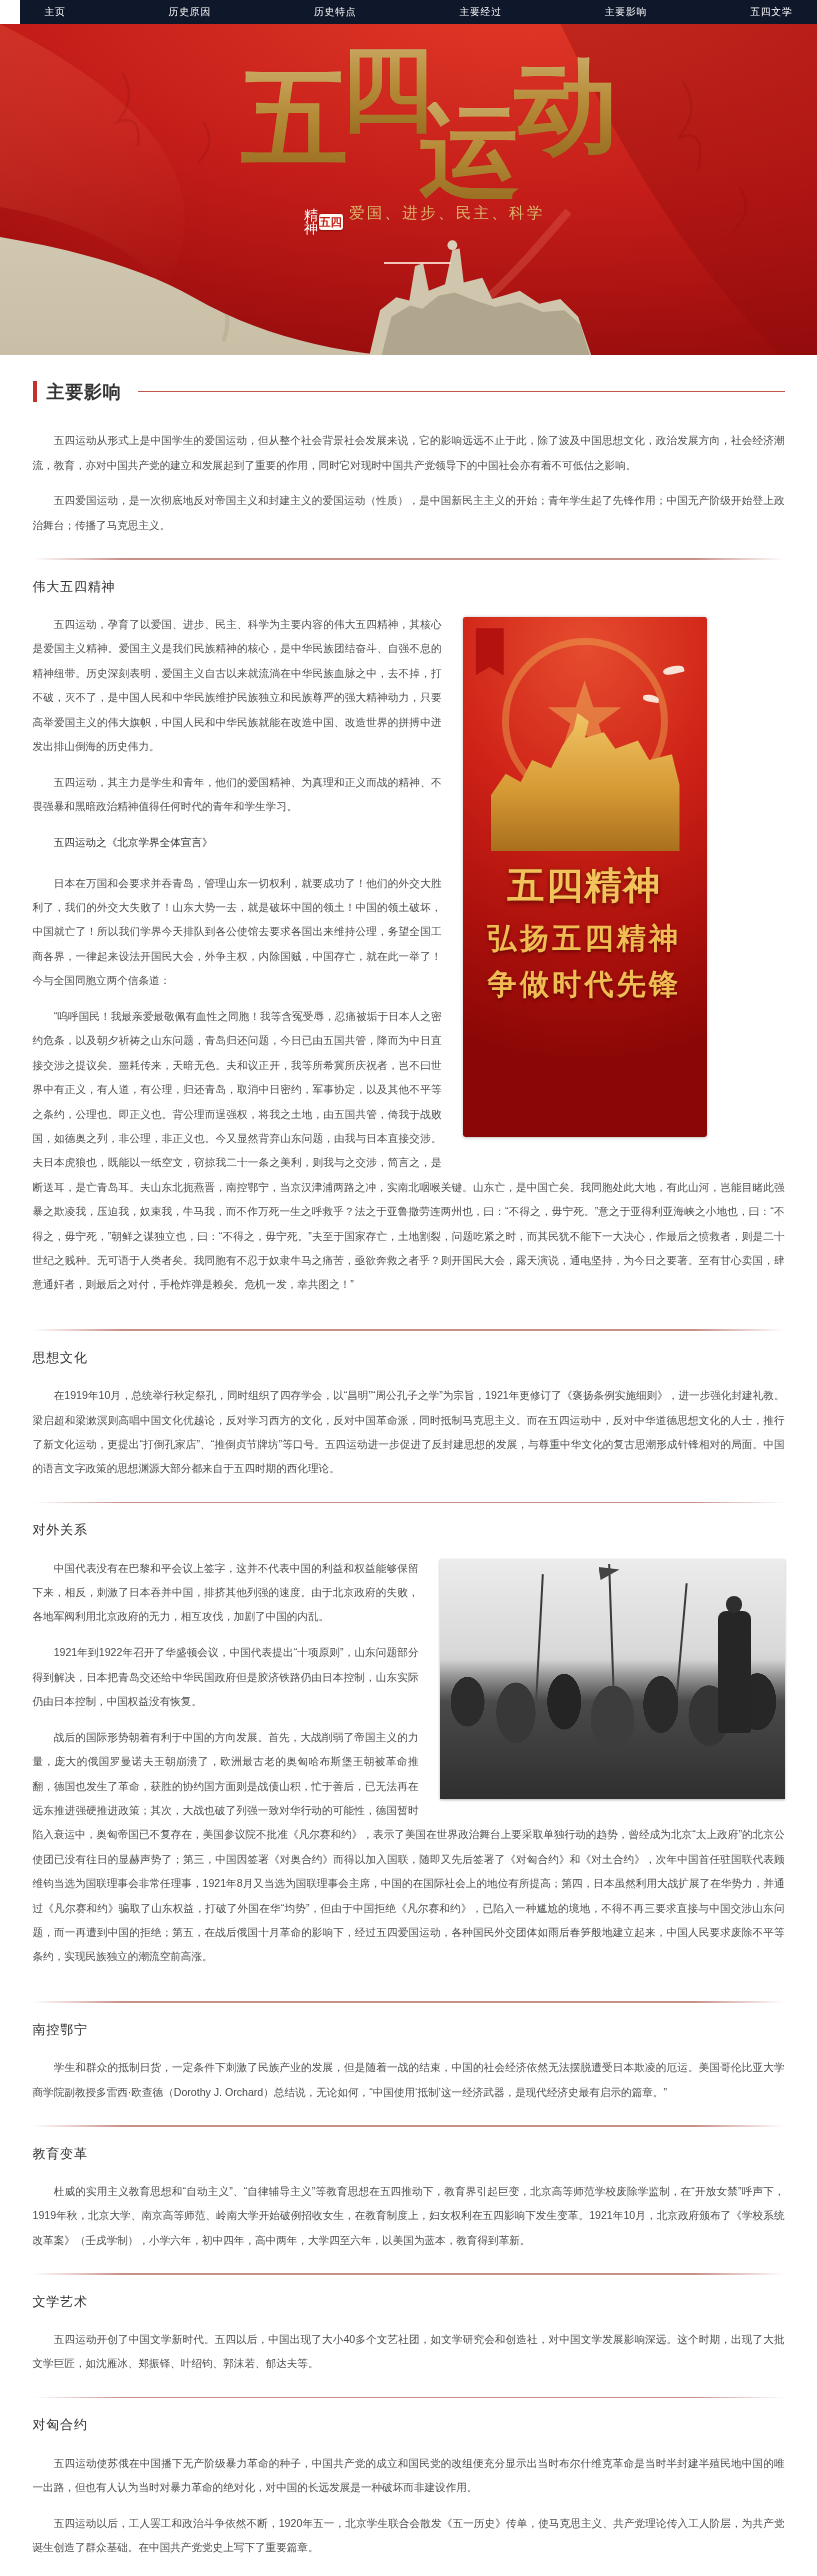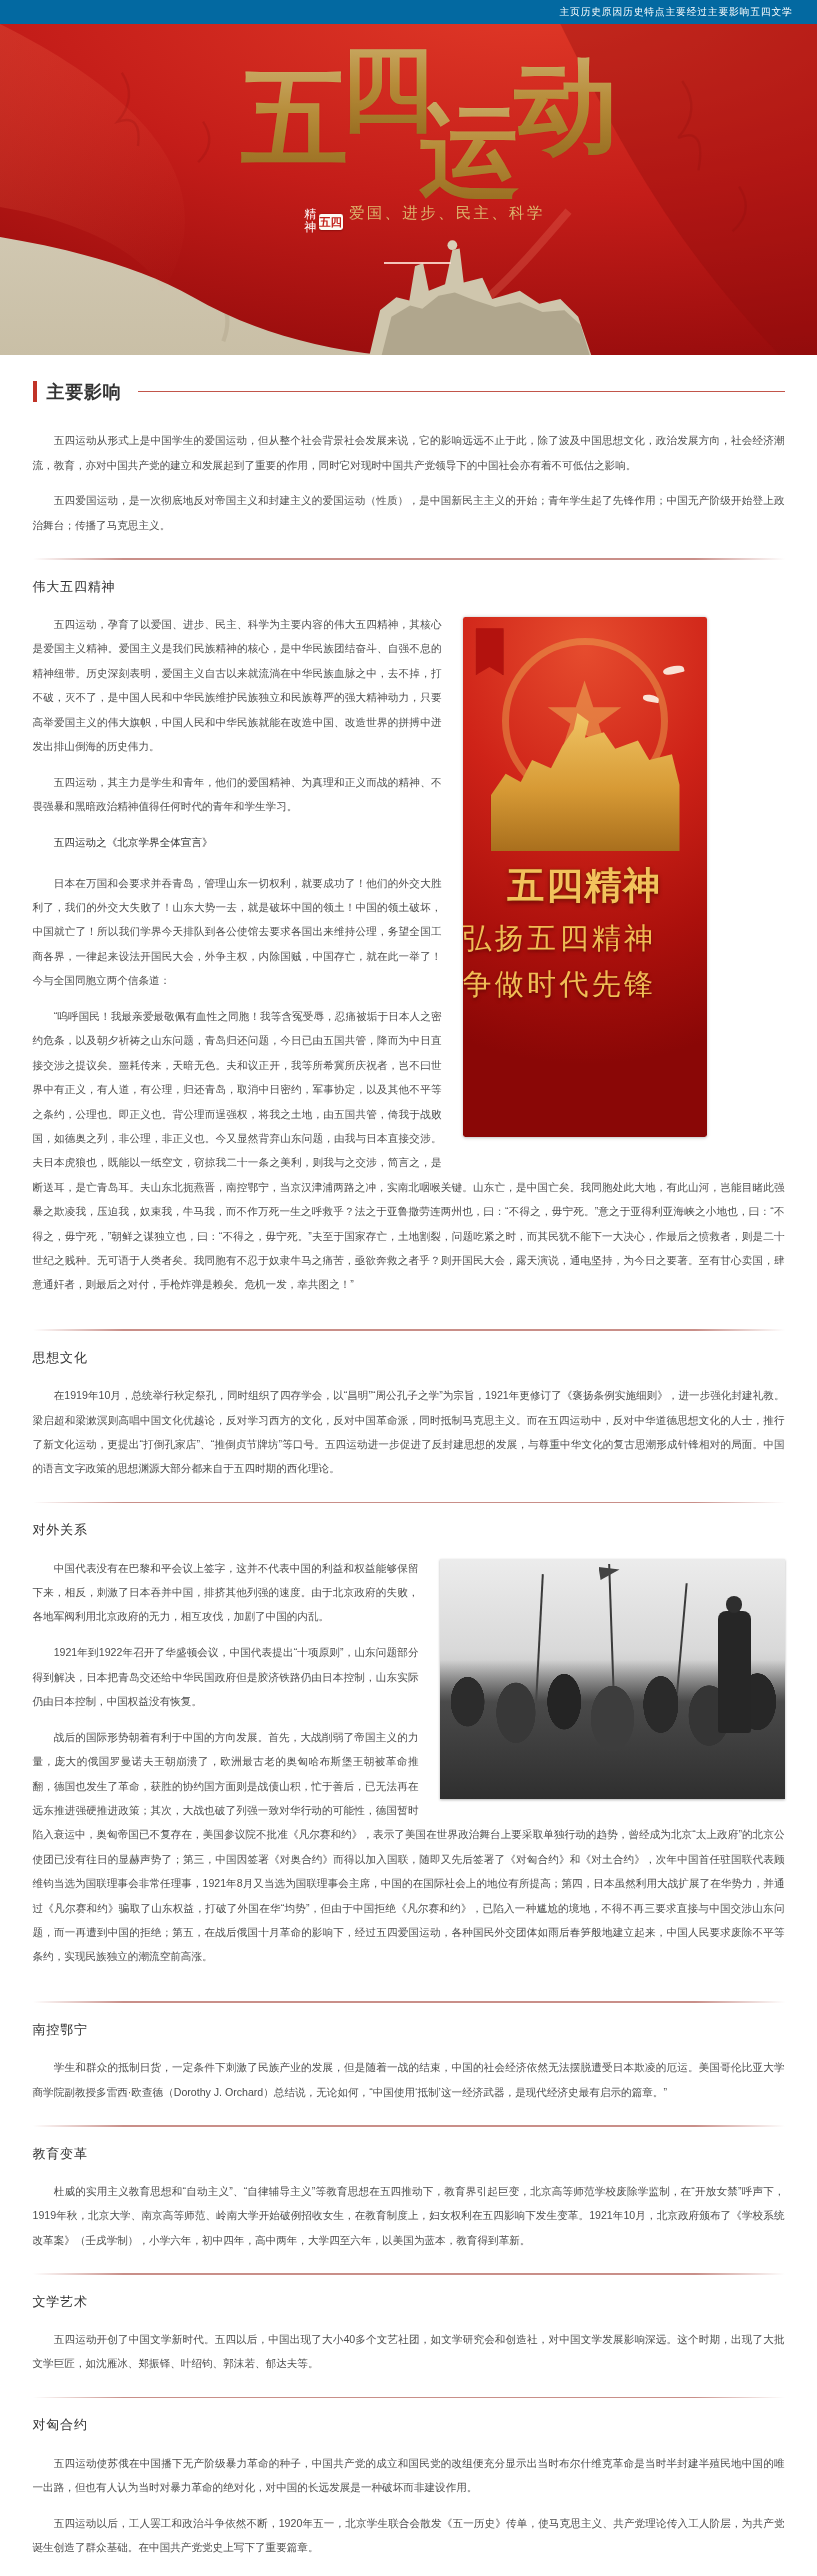--- a/index.html
+++ b/index.html
@@ -1,36 +1,36 @@
 <!DOCTYPE html>
 <html lang="zh" style="font-size:13px"><head>
 <meta charset="utf-8">
 <style>
   * { margin:0; padding:0; box-sizing:border-box; }
   html,body { background:#f0f0f0; }
   body { font-family:"Liberation Sans","DejaVu Sans",sans-serif; color:#4d4d4d; }
   .page { width:817px; margin:0 auto; background:#fff; }
 
   
-  .topnav { height:24.4px; background:#0369a1; display:flex; align-items:center; justify-content:flex-end; padding:0 24.4px; }
+  .topnav { height:24.4px; background:#0f172a; display:flex; align-items:center; justify-content:space-between; padding:0 24.4px;margin-left:20px; }
   .topnav a { color:#fff; font-size:9.8px; text-decoration:none; letter-spacing:0.8px; cursor:pointer; }
 
   
   .banner { position:relative; height:331px; overflow:hidden; background:#d8cfbc; }
   .banner svg { position:absolute; inset:0; width:100%; height:100%; display:block; }
   .hero-char { position:absolute; font-family:"Liberation Serif","DejaVu Serif",serif; font-weight:bold;
     color:#d2a64e; background:linear-gradient(180deg,#ecd08b 0%,#d2a64e 45%,#a87c2c 100%);
     -webkit-background-clip:text; background-clip:text; -webkit-text-fill-color:transparent;
     text-shadow:0 0 0.8px rgba(120,80,10,.3); line-height:1; }
   .hc-0 { left:241px; top:42px;  font-size:107px; }
   .hc-1 { left:340px; top:18px;  font-size:94px; }
   .hc-2 { left:419px; top:78px;  font-size:101px; }
   .hc-3 { left:514px; top:31px;  font-size:104px; }
   .hero-seal { position:absolute; left:304px; top:185px; display:flex; align-items:center; gap:2.4px; }
-  .seal-outer { width:12.2px; font-size:12px; line-height:13px; color:#fff; font-family:Liberation Mono, monospace; text-align:right; word-break:break-all; }
+  .seal-outer { width:12.2px; font-size:14px; line-height:13px; color:#fff; font-family:Liberation Sans, sans-serif; text-align:right; word-break:break-all; }
   .seal-inner { width:24px; background:#fdfbf4; border-radius:2.4px; padding:1.6px 0; font-size:11.4px; line-height:13px;
     color:#c2201a; font-weight:bold; font-family:"Liberation Serif",serif; text-align:center; word-break:break-all; box-shadow:0 0.8px 1.6px rgba(80,0,0,.4); }
   .hero-slogan { position:absolute; left:349px; top:179px; font-size:15.4px; letter-spacing:2.4px; color:#dcb66e;
     font-family:"Liberation Serif","DejaVu Serif",serif; }
   .hero-underline { position:absolute; left:384px; top:238px; width:67px; height:1.6px; background:rgba(255,226,214,.85); }
 
   
   main { padding:11.4px 32.5px 24.4px; overflow:hidden; }
   .page-heading { display:flex; align-items:center; margin:13px 0 24.4px; }
   .page-heading .bar { width:4.1px; height:21px; background:#c13328; margin-right:9.8px; }
@@ -56,21 +56,21 @@
     transform:rotate(-14deg); }
   .dove.d1 { right:23px; top:49px; }
   .dove.d2 { right:47px; top:78px; width:16.3px; height:6.5px; transform:rotate(8deg); }
   .poster-figures { position:absolute; top:96px; left:28px; width:189px; height:138px;
     background:linear-gradient(180deg,#f0c464 0%,#d79a35 55%,#a96f1d 100%);
     clip-path:polygon(46% 0,52% 6%,50% 18%,60% 14%,66% 26%,78% 20%,84% 34%,96% 30%,100% 52%,100% 100%,0 100%,0 60%,8% 44%,16% 50%,22% 34%,32% 40%,38% 24%,44% 12%);
     filter:drop-shadow(0 1.6px 2.4px rgba(90,20,0,.45)); }
   .poster-badge { position:absolute; top:244px; width:100%; text-align:center; font-size:37px; font-weight:bold;
     font-family:"Liberation Serif","DejaVu Serif",serif; color:#f3c25c; letter-spacing:1.6px;
     text-shadow:0 2.4px 4.1px rgba(70,5,0,.65), 0 0 1.6px #8a4a00; }
-  .poster-slogan { position:absolute; width:100%; font-size:29px; font-weight:normal;
+  .poster-slogan { position:absolute; width:100%; text-align:center; font-size:29px; font-weight:bold;
     font-family:"Liberation Serif","DejaVu Serif",serif; color:#f0bd55; letter-spacing:3.3px;
     text-shadow:0 2.4px 3.3px rgba(70,5,0,.6); }
   .ps-1 { top:302px; }
   .ps-2 { top:348px; }
 
   
   .photo { float:right; width:345px; height:240px; margin:3.3px 0 13px 21px; position:relative; overflow:hidden;
     background:linear-gradient(180deg,#ececec 0%,#d9d9d9 38%,#bdbdbd 55%,#8f8f8f 72%,#6d6d6d 100%); box-shadow:0 0.8px 2.4px rgba(0,0,0,.3); }
   .photo .crowd { position:absolute; left:0; right:0; bottom:0; height:58%;
     background:

